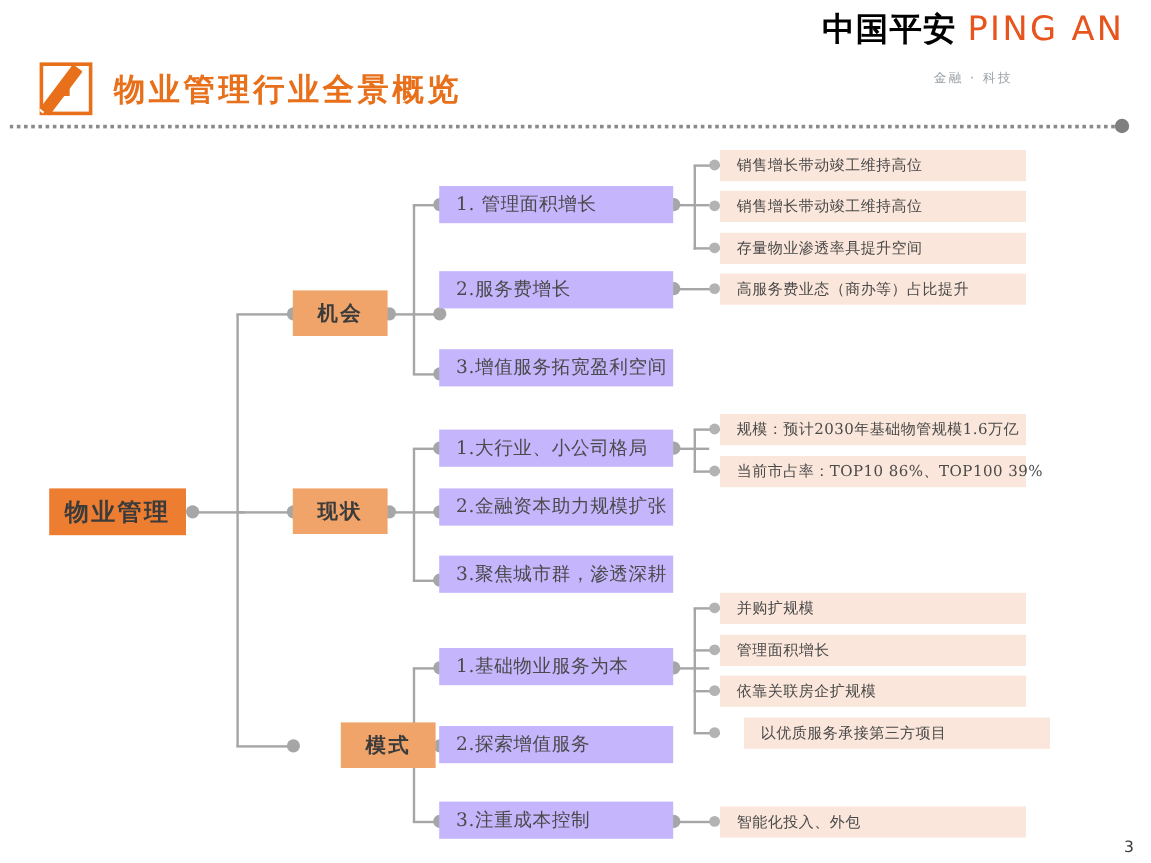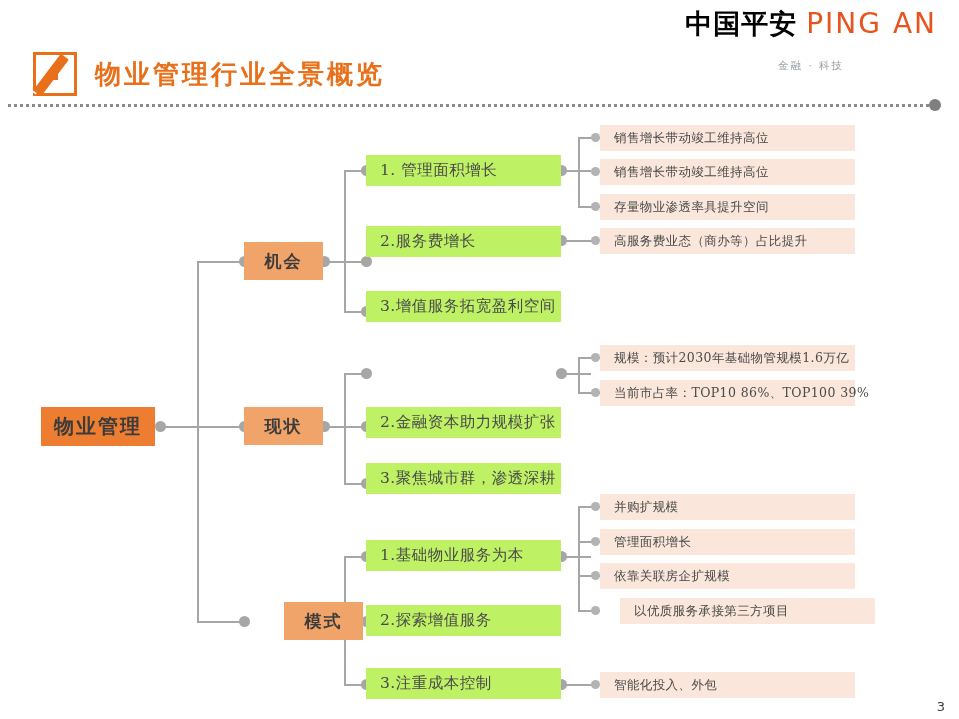--- a/index.html
+++ b/index.html
@@ -84,21 +84,21 @@
     background:#F0A濃;width:79px;height:38px;justify-content:center;
     background:#F0A469;
     text-align:center;
   }
   .node-l2 .lbl{
     font-family:"DejaVu Serif","Liberation Serif",serif;
     font-size:17px;font-weight:bold;color:#3b3b3b;letter-spacing:2px;
   }
 
   .node-l3{
-    background:#bef264;left:366px;width:195px;height:31px;padding-left:14px;
+    background:#c4b5fd;left:366px;width:195px;height:31px;padding-left:14px;
   }
   .node-l3 .lbl{
     font-family:"DejaVu Serif","Liberation Serif",serif;
     font-size:15.5px;color:#4a4a4a;letter-spacing:0.5px;
   }
 
   .node-leaf{
     background:#FAE6DA;left:600px;width:255px;height:26px;padding-left:14px;
   }
   .node-leaf .lbl{
@@ -245,20 +245,23 @@
   <div class="node node-l3" style="top:155px;">
     <span class="lbl">1. 管理面积增长</span>
   </div>
   <div class="node node-l3" style="top:226px;">
     <span class="lbl">2.服务费增长</span>
   </div>
   <div class="node node-l3" style="top:291px;">
     <span class="lbl">3.增值服务拓宽盈利空间</span>
   </div>
 
+  <div class="node node-l3" style="top:358px;">
+    <span class="lbl">1.大行业、小公司格局</span>
+  </div>
   <div class="node node-l3" style="top:407px;">
     <span class="lbl">2.金融资本助力规模扩张</span>
   </div>
   <div class="node node-l3" style="top:463px;">
     <span class="lbl">3.聚焦城市群，渗透深耕</span>
   </div>
 
   <div class="node node-l3" style="top:540px;">
     <span class="lbl">1.基础物业服务为本</span>
   </div>

